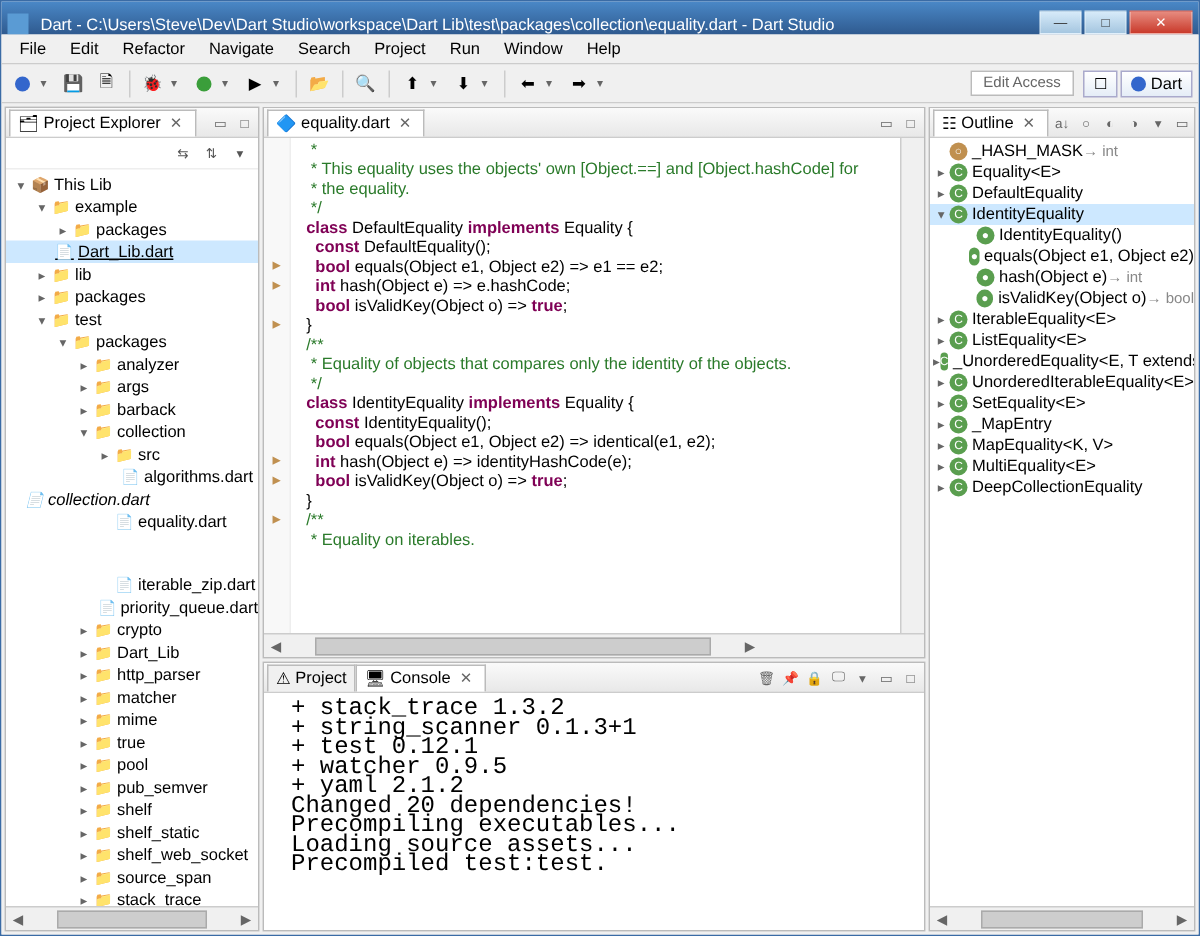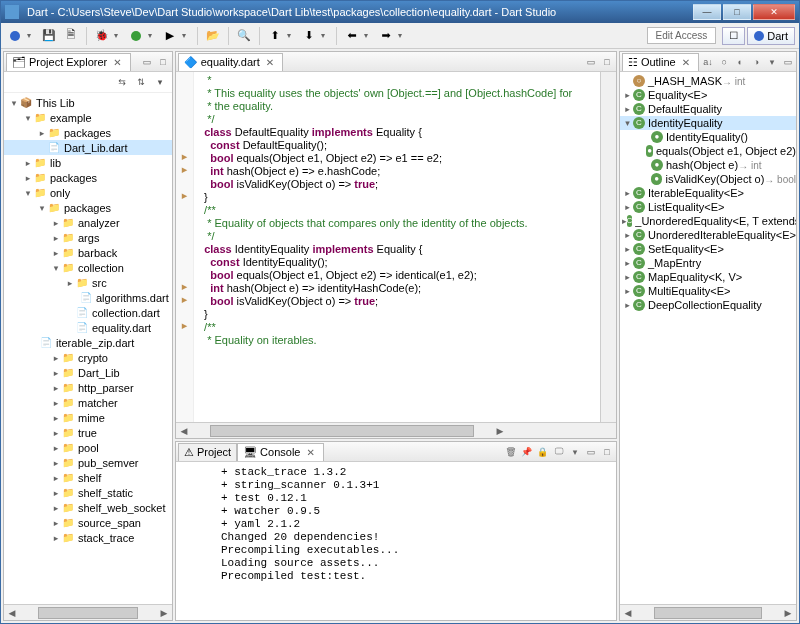--- a/index.html
+++ b/index.html
@@ -1,19 +1,19 @@
 <!DOCTYPE html>
 <html><head>
 <meta charset="utf-8">
 <style>
 * { margin: 0; padding: 0; box-sizing: border-box; font-family: Tahoma, Arial, sans-serif; font-size: 11px; }
 body { background: linear-gradient(to bottom, #3a6ba5 0%, #3a6ba5 100%); overflow: hidden; width: 800px; height: 624px; }
 
 .window { border: 1px solid #3a6ba5; background: #f0f0f0; width: 800px; height: 624px; display: flex; flex-direction: column; }
-.titlebar { background: linear-gradient(to bottom, #4a88c7 0%, #2f5a8f 100%); height: 22px; display: flex; align-items: center; padding: 0 4px; color: white; }
+.titlebar { background: linear-gradient(to bottom, #4a88c7 0%, #2f5a8f 100%); height: 22px; display: flex; align-items: flex-end; padding: 0 4px; color: white; }
 .titlebar-text { flex: 1; font-size: 11px; padding-left: 4px; }
 .titlebar-icon { width: 14px; height: 14px; background: #5a9bd4; margin-right: 4px; }
 .win-controls { display: flex; gap: 2px; }
 .win-btn { width: 28px; height: 16px; border: 1px solid rgba(255,255,255,0.3); display: flex; align-items: center; justify-content: center; font-size: 9px; cursor: pointer; }
 .win-min { background: linear-gradient(#d6eaf9,#a5c6e0); color:#333; }
 .win-max { background: linear-gradient(#d6eaf9,#a5c6e0); color:#333; }
 .win-close { background: linear-gradient(#e68a7e,#c93a2b); color:white; width: 42px; }
 
 .menubar { background: #f0f0f0; height: 20px; display: flex; align-items: center; padding: 0 4px; border-bottom: 1px solid #ccc; }
 .menu-item { padding: 2px 8px; cursor: pointer; }
@@ -59,21 +59,21 @@
 .code { flex: 1; font-family: "Courier New", monospace; font-size: 11px; line-height: 13px; padding: 2px 4px; white-space: pre; overflow: hidden; color: #000; }
 .kw { color: #7f0055; font-weight: bold; }
 .cm { color: #2a7a2a; }
 .editor-scroll-h { height: 16px; background: #f0f0f0; border-top: 1px solid #ccc; display:flex; align-items:center; }
 .editor-scroll-h .thumb { width: 60%; height: 12px; background: #cdcdcd; margin: 0 18px; border:1px solid #aaa; }
 .editor-scroll-h .arrow { width: 16px; text-align: center; font-size: 9px; color: #666; cursor: pointer; }
 
 .editor-vscroll { width: 16px; background: #f0f0f0; border-left: 1px solid #ccc; }
 
 .bottom-panel { height: 180px; }
-.console-body { flex: 1; font-family: "Courier New", monospace; font-size: 11px; line-height: 13px; padding: 4px 6px; overflow: auto; white-space: pre; margin-left: 39px; }
+.console-body { flex: 1; font-family: "Courier New", monospace; font-size: 16px; line-height: 13px; padding: 4px 18px; overflow: auto; white-space: pre; }
 
 
 .outline { width: 178px; }
 .outline-body { flex: 1; overflow: auto; padding: 2px 0; font-size: 11px; }
 .ol-row { display: flex; align-items: center; height: 14px; cursor: pointer; white-space: nowrap; }
 .ol-row.selected { background: #cde8ff; }
 .ol-toggle { width: 11px; text-align: center; font-size: 9px; color: #666; }
 .ol-icon { width: 12px; height: 12px; display: inline-block; border-radius: 6px; margin-right: 3px; text-align: center; font-size: 8px; line-height: 12px; color: white; }
 .ol-c { background: #5a9e4f; }
 .ol-m { background: #5a9e4f; }
@@ -102,20 +102,31 @@
   <div class="titlebar">
     <span class="titlebar-icon"></span>
     <span class="titlebar-text">Dart - C:\Users\Steve\Dev\Dart Studio\workspace\Dart Lib\test\packages\collection\equality.dart - Dart Studio</span>
     <div class="win-controls">
       <div class="win-btn win-min">—</div>
       <div class="win-btn win-max">□</div>
       <div class="win-btn win-close">✕</div>
     </div>
   </div>
 
+  <div class="menubar" id="menubar">
+      <span class="menu-item">File</span>
+      <span class="menu-item">Edit</span>
+      <span class="menu-item">Refactor</span>
+      <span class="menu-item">Navigate</span>
+      <span class="menu-item">Search</span>
+      <span class="menu-item">Project</span>
+      <span class="menu-item">Run</span>
+      <span class="menu-item">Window</span>
+      <span class="menu-item">Help</span>
+    </div>
 
   <div class="toolbar">
     <span class="tb-btn">
         <span class="circle g-blue"></span>
       </span>
     <span class="tb-dd">▾</span>
     <span class="tb-btn">💾</span>
     <span class="tb-btn">🗎</span>
     <span class="tb-sep"></span>
     <span class="tb-btn">🐞</span>
@@ -179,39 +190,39 @@
           <div class="tree-row" style="padding-left: 18px;">
             <span class="tree-toggle">▾</span>
             <span class="tree-icon fld-icon"></span>
             <span class="tree-label">example</span>
           </div>
           <div class="tree-row" style="padding-left: 32px;">
             <span class="tree-toggle">▸</span>
             <span class="tree-icon fld-icon"></span>
             <span class="tree-label">packages</span>
           </div>
-          <div class="tree-row selected" style="padding-left: 32px;">
+          <div class="tree-row selected" style="padding-left: 20px; text-decoration: underline;">
             <span class="tree-toggle"></span>
             <span class="tree-icon file-icon"></span>
             <span class="tree-label">Dart_Lib.dart</span>
           </div>
           <div class="tree-row" style="padding-left: 18px;">
             <span class="tree-toggle">▸</span>
             <span class="tree-icon fld-icon"></span>
             <span class="tree-label">lib</span>
           </div>
           <div class="tree-row" style="padding-left: 18px;">
             <span class="tree-toggle">▸</span>
             <span class="tree-icon fld-icon"></span>
             <span class="tree-label">packages</span>
           </div>
           <div class="tree-row" style="padding-left: 18px;">
             <span class="tree-toggle">▾</span>
             <span class="tree-icon fld-icon"></span>
-            <span class="tree-label">only</span>
+            <span class="tree-label">test</span>
           </div>
           <div class="tree-row" style="padding-left: 32px;">
             <span class="tree-toggle">▾</span>
             <span class="tree-icon fld-icon"></span>
             <span class="tree-label">packages</span>
           </div>
           <div class="tree-row" style="padding-left: 46px;">
             <span class="tree-toggle">▸</span>
             <span class="tree-icon fld-icon"></span>
             <span class="tree-label">analyzer</span>
@@ -234,34 +245,39 @@
           <div class="tree-row" style="padding-left: 60px;">
             <span class="tree-toggle">▸</span>
             <span class="tree-icon fld-icon"></span>
             <span class="tree-label">src</span>
           </div>
           <div class="tree-row" style="padding-left: 64px;">
             <span class="tree-toggle"></span>
             <span class="tree-icon file-icon"></span>
             <span class="tree-label">algorithms.dart</span>
           </div>
-          <div class="tree-row" style="padding-left: 60px;">
+          <div class="tree-row" style=" font-style: italic;">
             <span class="tree-toggle"></span>
             <span class="tree-icon file-icon"></span>
             <span class="tree-label">collection.dart</span>
           </div>
           <div class="tree-row" style="padding-left: 60px;">
             <span class="tree-toggle"></span>
             <span class="tree-icon file-icon"></span>
             <span class="tree-label">equality.dart</span>
           </div>
-          <div class="tree-row" style="padding-left: 24px;">
+          <div class="tree-row" style="padding-left: 60px; margin-top: 27px;">
             <span class="tree-toggle"></span>
             <span class="tree-icon file-icon"></span>
             <span class="tree-label">iterable_zip.dart</span>
+          </div>
+          <div class="tree-row" style="padding-left: 60px;">
+            <span class="tree-toggle"></span>
+            <span class="tree-icon file-icon"></span>
+            <span class="tree-label">priority_queue.dart</span>
           </div>
           <div class="tree-row" style="padding-left: 46px;">
             <span class="tree-toggle">▸</span>
             <span class="tree-icon fld-icon"></span>
             <span class="tree-label">crypto</span>
           </div>
           <div class="tree-row" style="padding-left: 46px;">
             <span class="tree-toggle">▸</span>
             <span class="tree-icon fld-icon"></span>
             <span class="tree-label">Dart_Lib</span>

